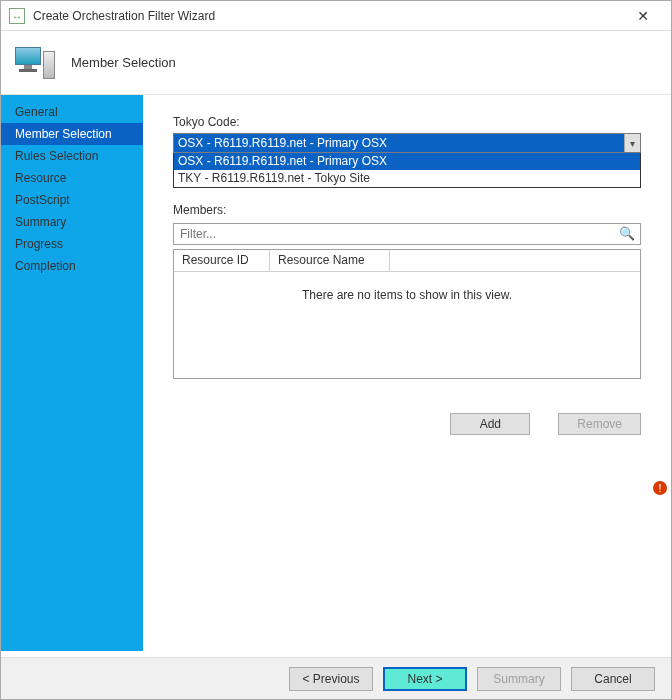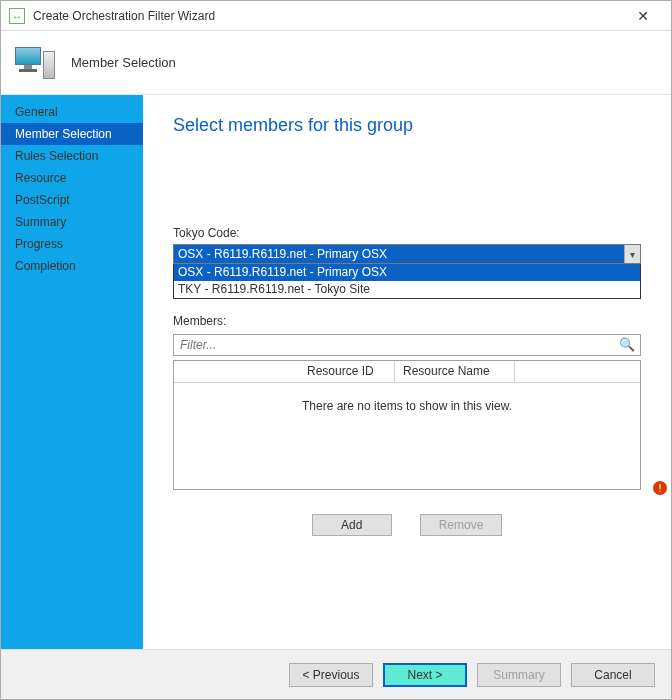--- a/index.html
+++ b/index.html
@@ -131,63 +131,63 @@
   .combo-opt.sel { background:#0a62c4; color:#fff; }
 
   .members-section { margin-top: 50px; }
   .filter-wrap {
     width: 468px; margin-top:6px;
     border:1px solid #a0a0a0; height:22px;
     position:relative; background:#fff;
   }
   .filter-input {
     border:none; outline:none; width: calc(100% - 22px);
-    height:100%; padding:0 6px; font-size:12px; font-style:italic; color:#888;
+    height:100%; padding:0 6px; font-size:12px; color:#888;
   }
   .filter-icon {
     position:absolute; right:4px; top:2px; font-size:13px; color:#888;
   }
   .table {
     width:468px; height:130px;
     border:1px solid #a0a0a0; margin-top:4px;
     background:#fff;
   }
-  .thead { display:flex; border-bottom:1px solid #d0d0d0; height:22px;justify-content:center; }
+  .thead { display:flex; border-bottom:1px solid #d0d0d0; height:22px; }
   .th {
     padding:3px 8px; font-size:12px; color:#333;
     border-right:1px solid #d0d0d0;
   }
   .th:first-child { width:96px; }
   .th:nth-child(2) { width:120px; }
   .tbody-empty {
     text-align:center; padding-top:16px; color:#333; font-size:12px;
   }
   .warn-icon {
     position:absolute; right:4px; top:386px;
     width:14px; height:14px; border-radius:50%;
     background:#d83a00; color:#fff;
     display:flex; align-items:center; justify-content:center;
     font-size:11px;
   }
   .btn-row {
-    margin-top:24px;
-    display:flex; gap:28px; justify-content:center;
+    margin-top:34px;
+    display:flex; gap:28px; justify-content:flex-end;
     width:468px;
   }
   .btn {
     min-width:80px; height:22px;
     background:#e1e1e1; border:1px solid #adadad;
     font-size:12px; color:#333;
     display:flex; align-items:center; justify-content:center;
     padding: 0 18px;
   }
   .btn.disabled { color:#a0a0a0; }
   .footer {
     position:absolute; left:0; bottom:0;
-    width:100%; height:50px;
+    width:100%; height:42px;
     border-top:1px solid #ddd;
     background:#f0f0f0;
     display:flex; align-items:center; justify-content:flex-end;
     padding: 0 16px; gap:10px;
   }
   .fbtn {
     min-width:84px; height:24px;
     background:#e1e1e1; border:1px solid #adadad;
     font-size:12px; color:#333;
     display:flex; align-items:center; justify-content:center;
@@ -222,21 +222,20 @@
     <div class="step selected">Member Selection</div>
     <div class="step">Rules Selection</div>
     <div class="step">Resource</div>
     <div class="step">PostScript</div>
     <div class="step">Summary</div>
     <div class="step">Progress</div>
     <div class="step">Completion</div>
   </div>
 
   <div class="main">
-    <div class="main-title">Select members for this group</div>
 
     <div class="field-label">Tokyo Code:</div>
     <div class="combo">
       <div class="combo-input">OSX - R6119.R6119.net - Primary OSX</div>
       <div class="combo-btn">▾</div>
       <div class="combo-list">
         <div class="combo-opt sel">OSX - R6119.R6119.net - Primary OSX</div>
         <div class="combo-opt">TKY - R6119.R6119.net - Tokyo Site</div>
       </div>
     </div>

